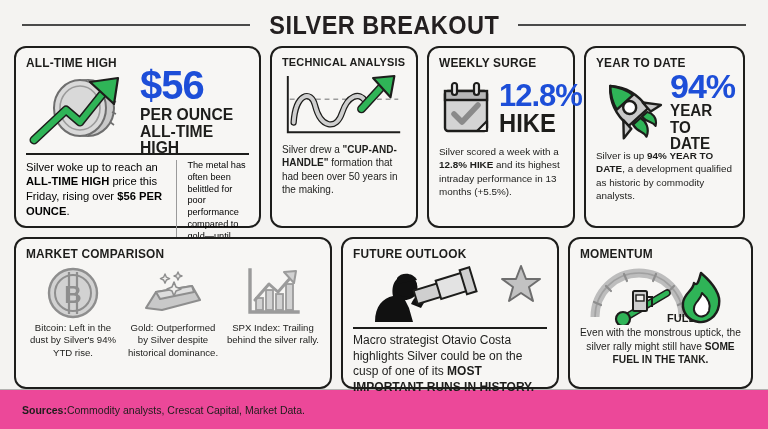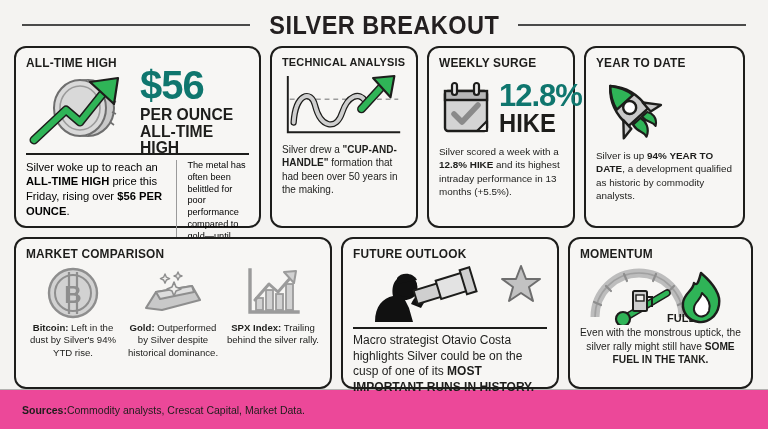--- a/index.html
+++ b/index.html
@@ -63,21 +63,21 @@
   .c-ws   { width: 148px; }
   .c-ytd  { width: 161px; }
   .c-mc   { width: 318px; }
   .c-fo   { width: 218px; }
   .c-mo   { width: 185px; }
 
   
   .hero { display: flex; align-items: center; gap: 6px; }
   .hero-num {
     font-weight: 700;
-    color: #0f766e;
+    color: #1d4ed8;
     line-height: .95;
     letter-spacing: -1px;
   }
   .hero-sub {
     font-weight: 700;
     color: #1d1d1b;
     line-height: 1.02;
     transform: scaleX(.95);
     transform-origin: left center;
   }
@@ -94,21 +94,21 @@
   .two-col { display: flex; gap: 10px; }
   .two-col .col-a { width: 140px; font-size: 11.2px; line-height: 1.33; }
   .two-col .vdiv { width: 1.4px; background: #9a9a9a; }
   .two-col .col-b { flex: 1; font-size: 9.2px; line-height: 1.3; }
 
   
   .mc-grid { display: flex; gap: 6px; margin-top: 2px; }
   .mc-item { flex: 1; display: flex; flex-direction: column; align-items: center; }
   .mc-icon { height: 58px; display: flex; align-items: center; justify-content: center; }
   .mc-cap { font-size: 9.6px; line-height: 1.3; text-align: center; color: #1d1d1b; }
-  .mc-cap b { font-weight: 700; }
+  .mc-cap b { font-weight: 400; }
 
   
   .fo-art { position: relative; height: 62px; }
   .fo-star { position: absolute; right: 6px; top: 0px; }
   .fo-rule { height: 1.8px; background: #1d1d1b; margin: 1px 0 4px 0; }
   .fo-txt { font-size: 12px; line-height: 1.32; color: #1d1d1b; }
   .fo-txt b { font-weight: 700; }
 
   
   .mo-art { height: 62px; display: flex; align-items: center; justify-content: center; }
@@ -227,20 +227,25 @@
               <path d="M35 2 C47 14, 50 30, 48 44 L22 44 C20 30, 23 14, 35 2 Z" fill="#c9c9c9" stroke="#1d1d1b" stroke-width="2.4" stroke-linejoin="round"></path>
               <path d="M35 2 C42 10, 45 18, 46 24 L24 24 C25 18, 28 10, 35 2 Z" fill="#2fb457" stroke="#1d1d1b" stroke-width="2.4" stroke-linejoin="round"></path>
               <circle cx="35" cy="31" r="6.5" fill="#ffffff" stroke="#1d1d1b" stroke-width="2.4"></circle>
               <path d="M22 36 L10 50 L22 48 Z" fill="#c9c9c9" stroke="#1d1d1b" stroke-width="2.4" stroke-linejoin="round"></path>
               <path d="M48 36 L60 50 L48 48 Z" fill="#c9c9c9" stroke="#1d1d1b" stroke-width="2.4" stroke-linejoin="round"></path>
               <path d="M26 46 C24 56, 30 58, 28 64 C36 60, 38 52, 36 46 Z" fill="#2fb457" stroke="#1d1d1b" stroke-width="2.2" stroke-linejoin="round"></path>
               <path d="M38 46 C38 55, 43 56, 42 62 C49 57, 48 50, 45 46 Z" fill="#2fb457" stroke="#1d1d1b" stroke-width="2.2" stroke-linejoin="round"></path>
             </g>
           </svg>
         </span>
+        <div style="margin-left:-2px;">
+          <div class="hero-num" style="font-size:34px;">94%</div>
+          <div class="hero-sub" style="font-size:16px;margin-top:1px;">YEAR</div>
+          <div class="hero-sub" style="font-size:16px;">TO DATE</div>
+        </div>
       </div>
       <div class="body-txt" style="font-size:9.9px;">
         <span>Silver is up </span><b>94% YEAR TO DATE</b><span>, a development qualified as historic by commodity analysts.</span>
       </div>
     </div>
   </div>
 
   <div class="row row-bottom">
 
     <div class="card c-mc">

